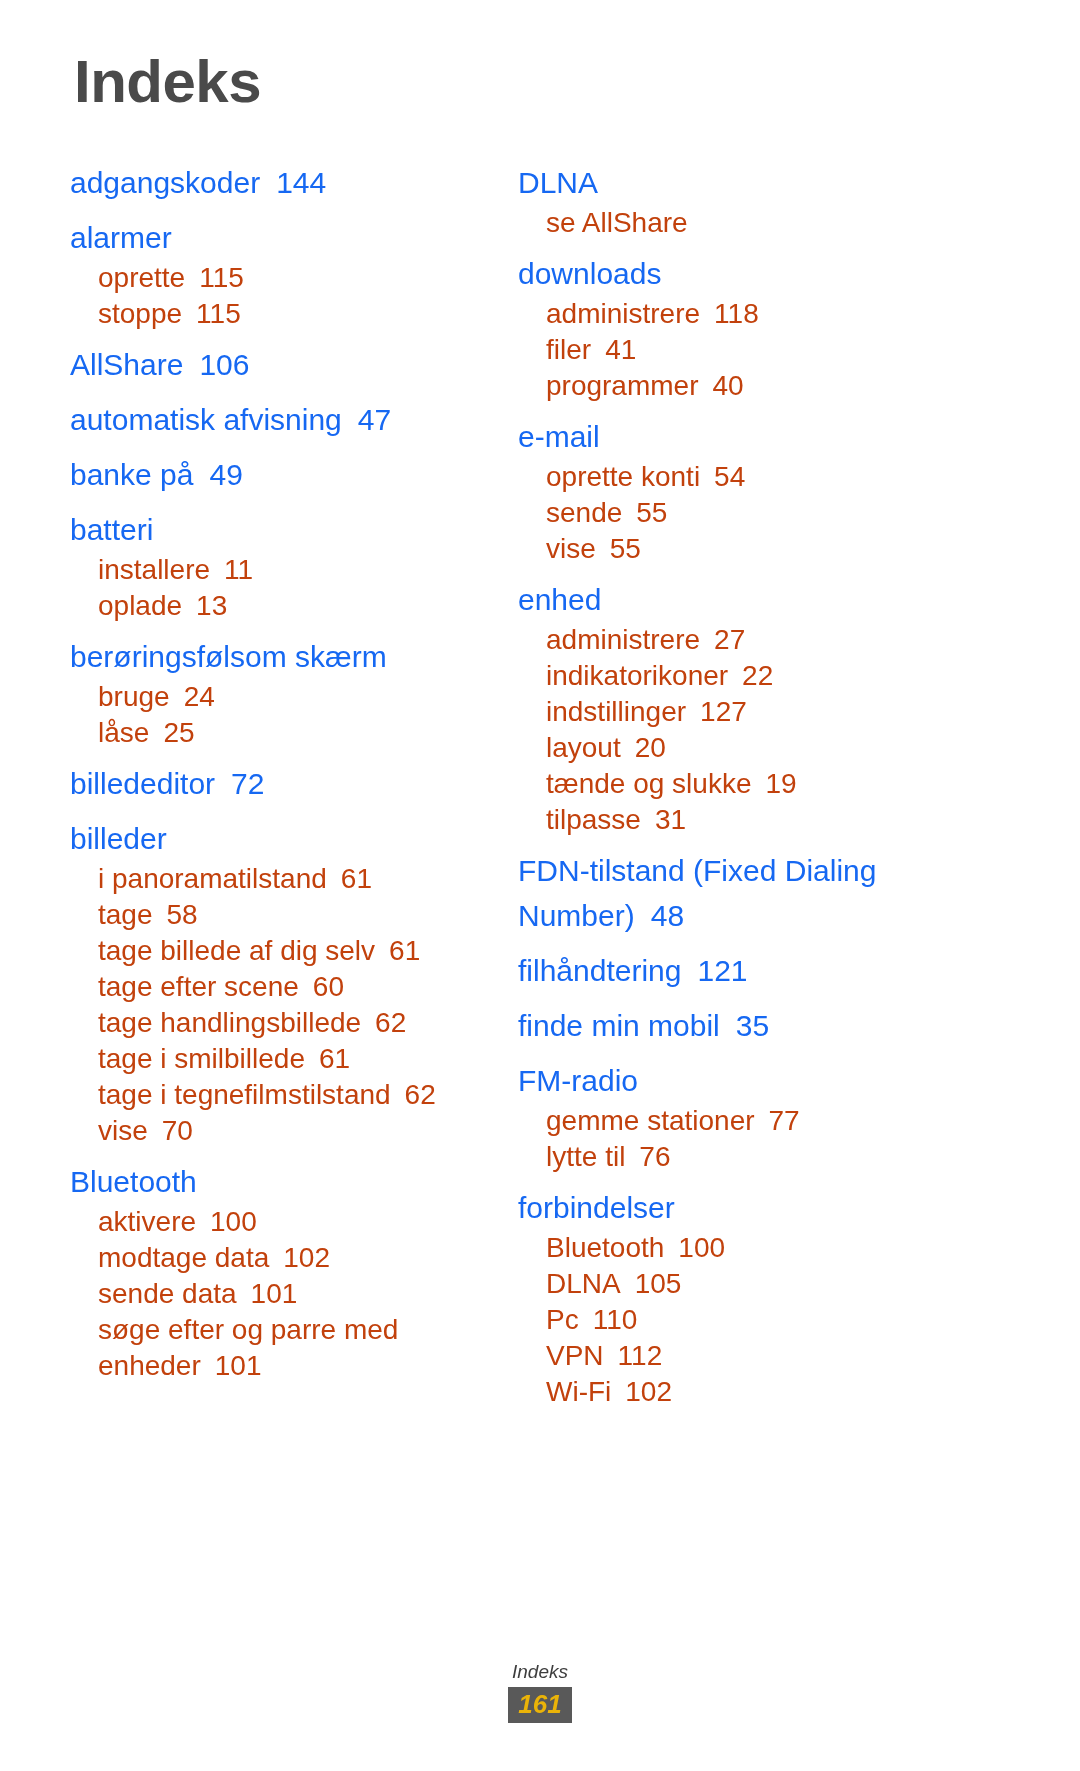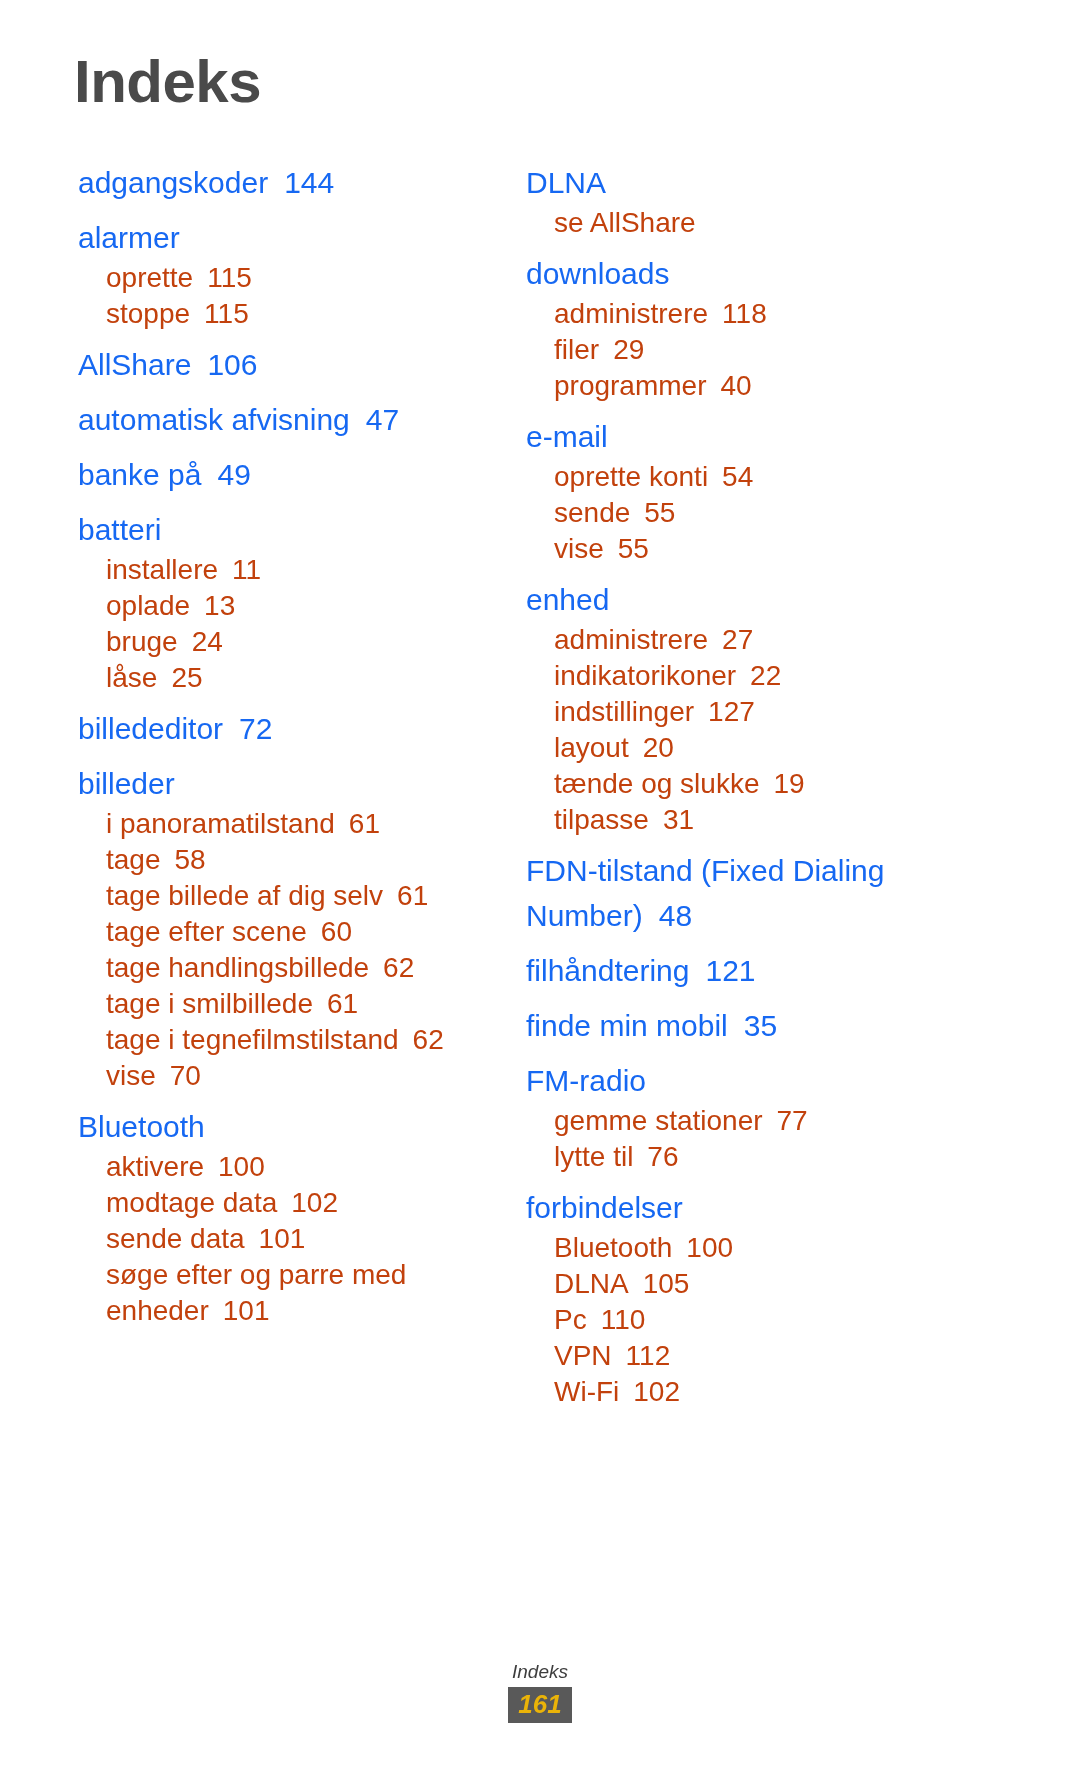--- a/index.html
+++ b/index.html
@@ -35,21 +35,21 @@
     font-size: 60px;
     font-weight: bold;
     color: #4a4a4a;
     letter-spacing: -0.5px;
     line-height: 1;
   }
 
   
   .columns {
     position: absolute;
-    left: 78px;
+    left: 70px;
     top: 160px;
     width: 940px;
     display: flex;
     flex-direction: row;
     align-items: flex-start;
     gap: 18px;
   }
   .column {
     width: 430px;
     flex: 0 0 430px;
@@ -143,20 +143,21 @@
           <div class="entry-main"><span>banke på</span><span class="pg">49</span></div>
         </div>
         <div class="entry-group">
           <div class="entry-main"><span>batteri</span></div>
           <ul class="sublist">
             <li class="entry-sub"><span>installere</span><span class="pg">11</span></li>
             <li class="entry-sub"><span>oplade</span><span class="pg">13</span></li>
           </ul>
         </div>
         <div class="entry-group">
+          <div class="entry-main"><span>berøringsfølsom skærm</span></div>
           <ul class="sublist">
             <li class="entry-sub"><span>bruge</span><span class="pg">24</span></li>
             <li class="entry-sub"><span>låse</span><span class="pg">25</span></li>
           </ul>
         </div>
         <div class="entry-group">
           <div class="entry-main"><span>billededitor</span><span class="pg">72</span></div>
         </div>
         <div class="entry-group">
           <div class="entry-main"><span>billeder</span></div>
@@ -185,21 +186,21 @@
         <div class="entry-group">
           <div class="entry-main"><span>DLNA</span></div>
           <ul class="sublist">
             <li class="entry-sub"><span>se AllShare</span></li>
           </ul>
         </div>
         <div class="entry-group">
           <div class="entry-main"><span>downloads</span></div>
           <ul class="sublist">
             <li class="entry-sub"><span>administrere</span><span class="pg">118</span></li>
-            <li class="entry-sub"><span>filer</span><span class="pg">29</span></li>
+            <li class="entry-sub"><span>filer</span><span class="pg">41</span></li>
             <li class="entry-sub"><span>programmer</span><span class="pg">40</span></li>
           </ul>
         </div>
         <div class="entry-group">
           <div class="entry-main"><span>e-mail</span></div>
           <ul class="sublist">
             <li class="entry-sub"><span>oprette konti</span><span class="pg">54</span></li>
             <li class="entry-sub"><span>sende</span><span class="pg">55</span></li>
             <li class="entry-sub"><span>vise</span><span class="pg">55</span></li>
           </ul>

